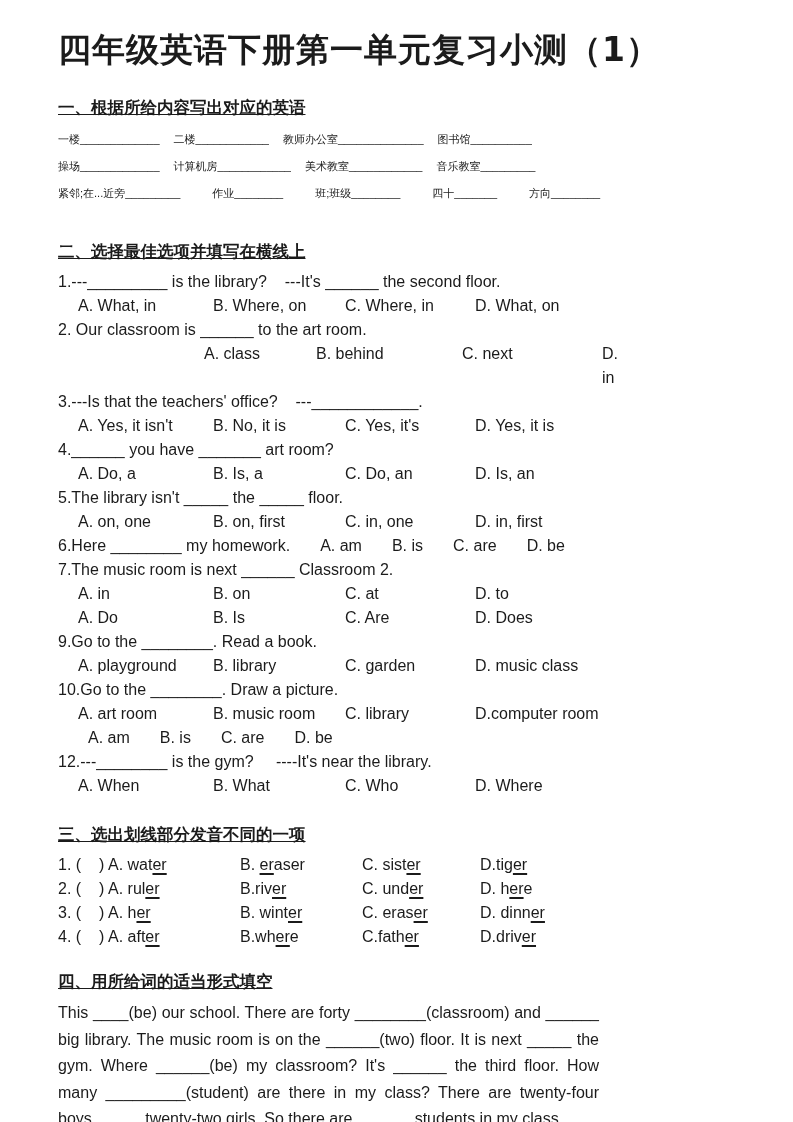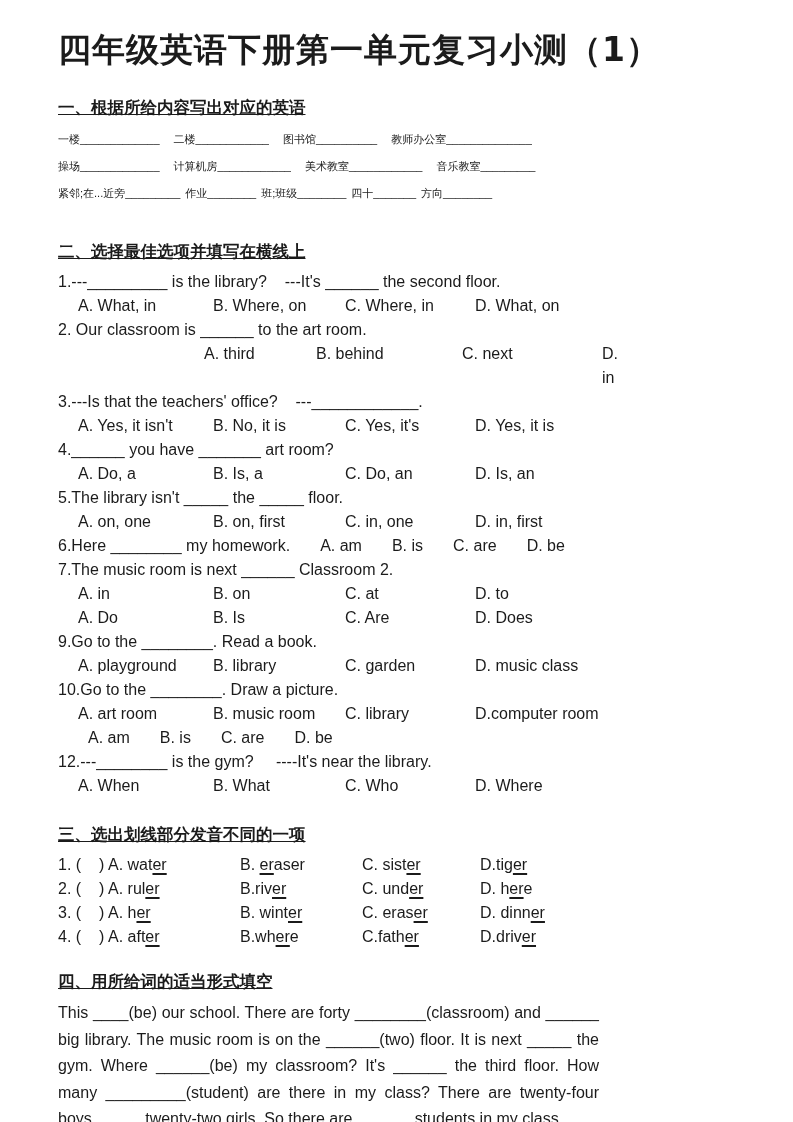--- a/index.html
+++ b/index.html
@@ -37,21 +37,21 @@
   .section.sec3{margin-bottom:22px;}
 
   
   .fill-row{
     display:flex;
     gap:14px;
     font-size:11px;
     line-height:27px;
     white-space:nowrap;
   }
-  .fill-row.tight{gap:5px;text-align:right;}
+  .fill-row.tight{gap:32px;text-align:right;}
   .fill-item .blank{letter-spacing:0;}
 
   
   .q-stem{
     font-size:16px;
     line-height:24px;
     white-space:pre-wrap;
   }
   .q-options{
     display:grid;
@@ -98,22 +98,22 @@
 
 <div class="page">
   <h1 class="title">四年级英语下册第一单元复习小测（1）</h1>
 
   <div class="section sec1">
     <div class="heading">一、根据所给内容写出对应的英语</div>
     <div id="s1-rows">
         <div class="fill-row">
           <span class="fill-item"><span class="cn">一楼</span><span class="blank">_____________</span></span>
           <span class="fill-item"><span class="cn">二楼</span><span class="blank">____________</span></span>
+          <span class="fill-item"><span class="cn">教师办公室</span><span class="blank">______________</span></span>
           <span class="fill-item"><span class="cn">图书馆</span><span class="blank">__________</span></span>
-          <span class="fill-item"><span class="cn">教师办公室</span><span class="blank">______________</span></span>
         </div>
         <div class="fill-row">
           <span class="fill-item"><span class="cn">操场</span><span class="blank">_____________</span></span>
           <span class="fill-item"><span class="cn">计算机房</span><span class="blank">____________</span></span>
           <span class="fill-item"><span class="cn">美术教室</span><span class="blank">____________</span></span>
           <span class="fill-item"><span class="cn">音乐教室</span><span class="blank">_________</span></span>
         </div>
         <div class="fill-row tight">
           <span class="fill-item"><span class="cn">紧邻;在...近旁</span><span class="blank">_________</span></span>
           <span class="fill-item"><span class="cn">作业</span><span class="blank">________</span></span>
@@ -129,21 +129,21 @@
     <div id="s2-questions">
         <div class="q-stem">1.---_________ is the library?    ---It's ______ the second floor.</div>
         <div class="q-options">
           <span class="opt">A. What, in</span>
           <span class="opt">B. Where, on</span>
           <span class="opt">C. Where, in</span>
           <span class="opt">D. What, on</span>
         </div>
         <div class="q-stem">2. Our classroom is ______ to the art room.</div>
         <div class="q-options indented">
-          <span class="opt">A. third</span>
+          <span class="opt">A. class</span>
           <span class="opt">B. behind</span>
           <span class="opt">C. next</span>
           <span class="opt">D. in</span>
         </div>
         <div class="q-stem">3.---Is that the teachers' office?    ---____________.</div>
         <div class="q-options">
           <span class="opt">A. Yes, it isn't</span>
           <span class="opt">B. No, it is</span>
           <span class="opt">C. Yes, it's</span>
           <span class="opt">D. Yes, it is</span>

